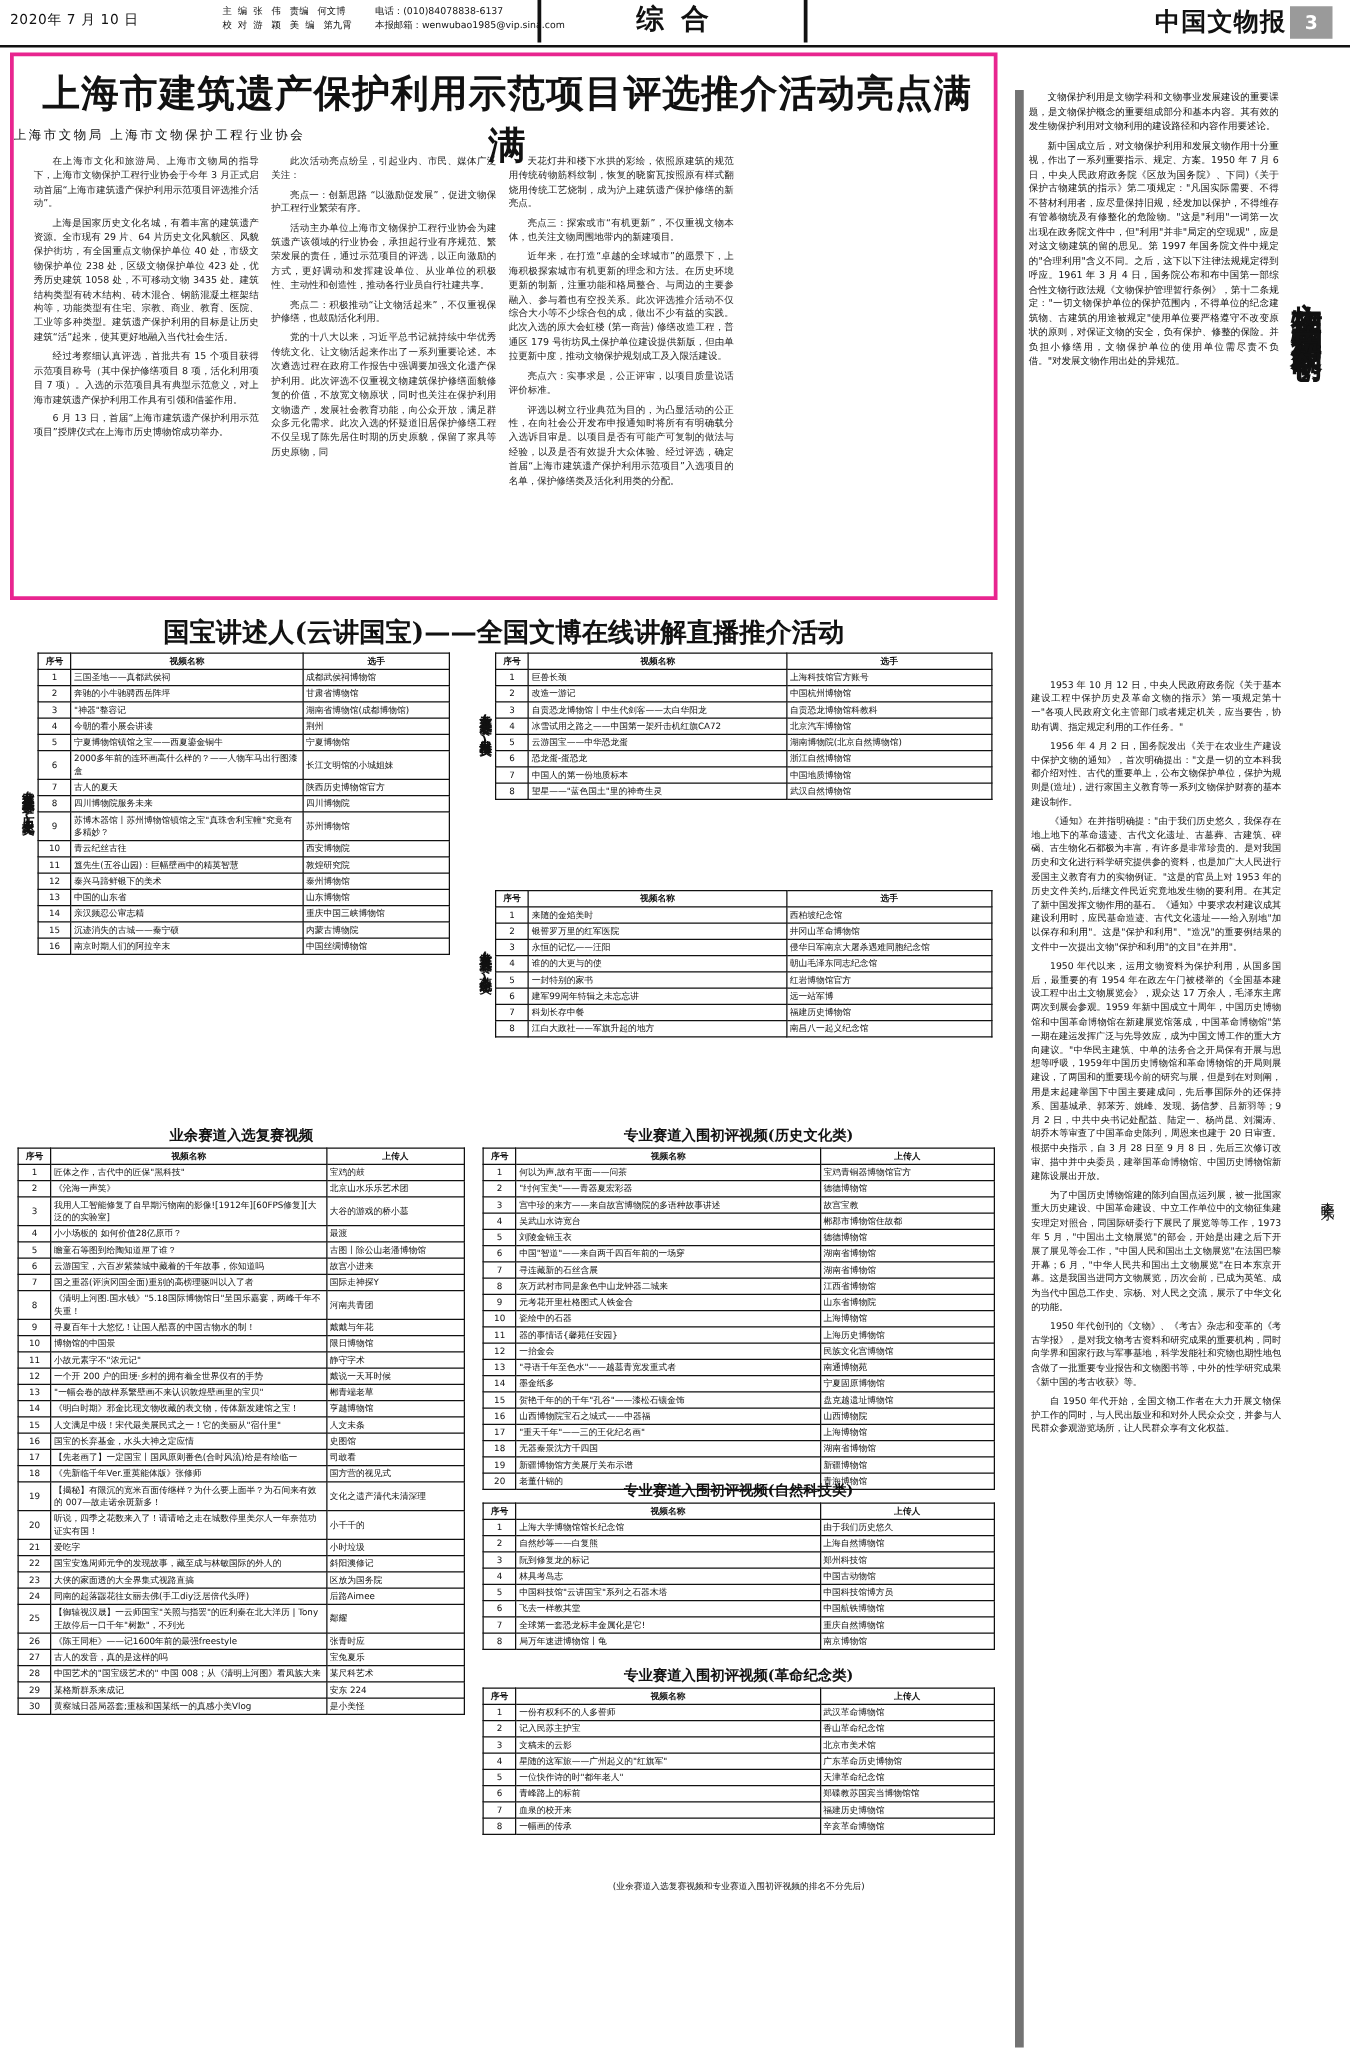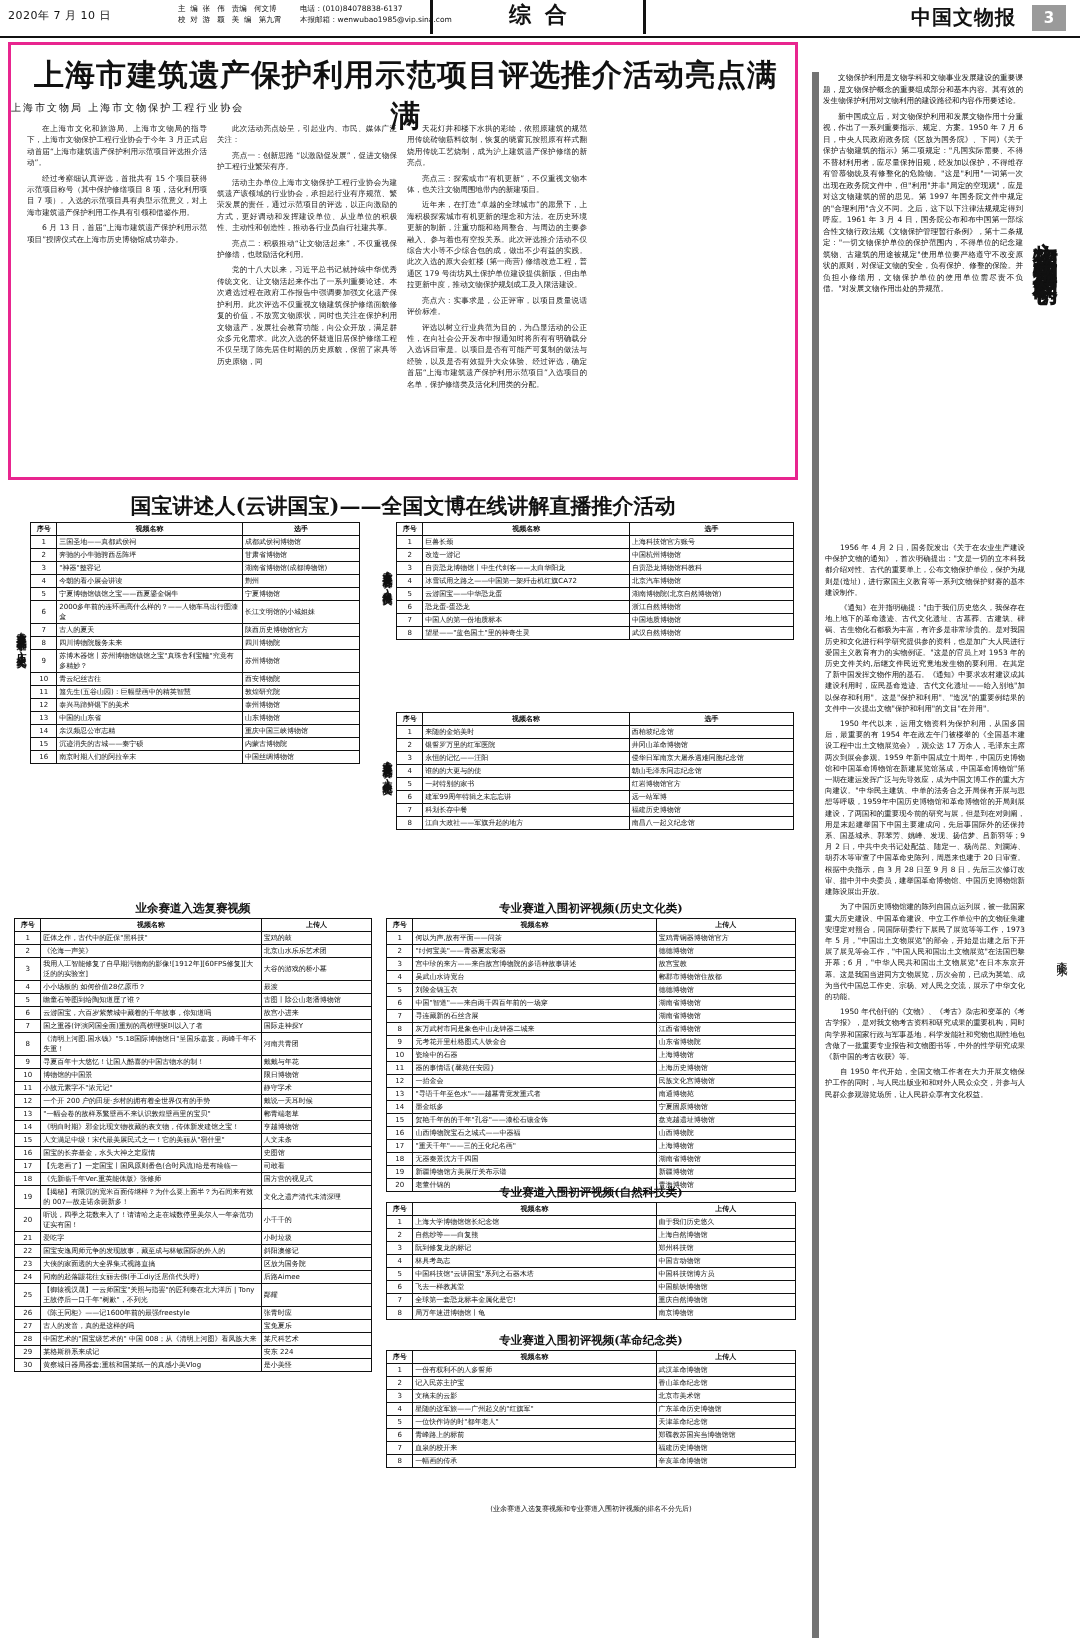--- a/index.html
+++ b/index.html
@@ -10,21 +10,21 @@
   }
   .page{position:relative;width:1080px;height:1638px;}
 
   
   .masthead{position:absolute;left:0;top:0;width:1080px;height:36px;border-bottom:2px solid #111;}
   .md-date{position:absolute;left:8px;top:8px;font-size:11px;font-weight:normal;letter-spacing:.5px;}
   .md-staff{position:absolute;left:178px;top:3px;font-size:7.5px;line-height:11px;white-space:pre;}
   .md-contact{position:absolute;left:300px;top:3px;font-size:7.5px;line-height:11px;white-space:pre;}
   .md-section{position:absolute;left:430px;top:0;width:210px;height:34px;border-left:3px solid #111;border-right:3px solid #111;display:flex;justify-content:center;}
   .md-section span{font-size:22px;font-weight:bold;letter-spacing:14px;text-indent:14px;font-family:"DejaVu Serif","Liberation Serif",serif;}
-  .md-paper{position:absolute;right:64px;top:4px;font-size:20px;font-weight:bold;font-family:Liberation Sans, sans-serif;letter-spacing:1px;}
+  .md-paper{position:absolute;right:51px;top:4px;font-size:20px;font-weight:bold;font-family:Liberation Sans, sans-serif;letter-spacing:1px;}
   .md-pageno{position:absolute;right:14px;top:5px;width:34px;height:26px;background:#9a9a9a;color:#fff;font-size:15px;display:flex;align-items:center;justify-content:center;font-weight:bold;}
   .col-right{position:absolute;left:812px;top:40px;width:262px;height:1590px;border-left:7px solid #737373;padding-left:4px;box-sizing:border-box;margin-top:32px;}
 
   
   .lead{position:absolute;left:8px;top:42px;width:790px;height:438px;border:3px solid #e8258f;box-sizing:border-box;background:#fff;}
   .lead-title{position:absolute;left:14px;top:10px;width:762px;text-align:center;font-size:30px;font-weight:bold;letter-spacing:1px;font-family:Liberation Serif, serif;color:#111;}
   .lead-byline{position:absolute;left:0;top:56px;width:790px;text-align:left;font-size:10px;letter-spacing:2px;}
   .lead-body{position:absolute;left:16px;top:78px;width:758px;height:348px;display:flex;gap:10px;}
   .lead-col{width:180px;font-size:7.6px;line-height:11.4px;text-align:justify;color:#222;}
   .lead-col p{margin:0 0 4px 0;text-indent:15px;}
@@ -70,20 +70,21 @@
     <div class="md-paper">中国文物报</div>
     <div class="md-pageno">3</div>
   </div>
 
   <div class="lead">
     <div class="lead-title">上海市建筑遗产保护利用示范项目评选推介活动亮点满满</div>
     <div class="lead-byline">上海市文物局   上海市文物保护工程行业协会</div>
     <div class="lead-body">
       <div class="lead-col" id="lc1">
           <p>在上海市文化和旅游局、上海市文物局的指导下，上海市文物保护工程行业协会于今年 3 月正式启动首届“上海市建筑遗产保护利用示范项目评选推介活动”。</p>
+          <p>上海是国家历史文化名城，有着丰富的建筑遗产资源。全市现有 29 片、64 片历史文化风貌区、风貌保护街坊，有全国重点文物保护单位 40 处，市级文物保护单位 238 处，区级文物保护单位 423 处，优秀历史建筑 1058 处，不可移动文物 3435 处。建筑结构类型有砖木结构、砖木混合、钢筋混凝土框架结构等，功能类型有住宅、宗教、商业、教育、医院、工业等多种类型。建筑遗产保护利用的目标是让历史建筑“活”起来，使其更好地融入当代社会生活。</p>
           <p>经过考察细认真评选，首批共有 15 个项目获得示范项目称号（其中保护修缮项目 8 项，活化利用项目 7 项）。入选的示范项目具有典型示范意义，对上海市建筑遗产保护利用工作具有引领和借鉴作用。</p>
           <p>6 月 13 日，首届“上海市建筑遗产保护利用示范项目”授牌仪式在上海市历史博物馆成功举办。</p>
         </div>
       <div class="lead-col" id="lc2">
           <p>此次活动亮点纷呈，引起业内、市民、媒体广泛关注：</p>
           <p>亮点一：创新思路 “以激励促发展”，促进文物保护工程行业繁荣有序。</p>
           <p>活动主办单位上海市文物保护工程行业协会为建筑遗产该领域的行业协会，承担起行业有序规范、繁荣发展的责任，通过示范项目的评选，以正向激励的方式，更好调动和发挥建设单位、从业单位的积极性、主动性和创造性，推动各行业员自行社建共享。</p>
           <p>亮点二：积极推动“让文物活起来”，不仅重视保护修缮，也鼓励活化利用。</p>
           <p>党的十八大以来，习近平总书记就持续中华优秀传统文化、让文物活起来作出了一系列重要论述。本次遴选过程在政府工作报告中强调要加强文化遗产保护利用。此次评选不仅重视文物建筑保护修缮面貌修复的价值，不放宽文物原状，同时也关注在保护利用文物遗产，发展社会教育功能，向公众开放，满足群众多元化需求。此次入选的怀疑道旧居保护修缮工程不仅呈现了陈先居住时期的历史原貌，保留了家具等历史原物，同</p>
         </div>
@@ -706,20 +707,21 @@
   </div>
 
   <div class="col-right">
     <div class="r-intro" id="r-intro" style="width:200px;">
         <p>文物保护利用是文物学科和文物事业发展建设的重要课题，是文物保护概念的重要组成部分和基本内容。其有效的发生物保护利用对文物利用的建设路径和内容作用要述论。</p>
         <p>新中国成立后，对文物保护利用和发展文物作用十分重视，作出了一系列重要指示、规定、方案。1950 年 7 月 6 日，中央人民政府政务院《区放为国务院》、下同)《关于保护古物建筑的指示》第二项规定："凡国实际需要、不得不替材利用者，应尽量保持旧规，经发加以保护，不得维存有管慕物统及有修整化的危险物。"这是"利用"一词第一次出现在政务院文件中，但"利用"并非"局定的空现观"，应是对这文物建筑的留的思见。第 1997 年国务院文件中规定的"合理利用"含义不同。之后，这下以下注律法规规定得到呼应。1961 年 3 月 4 日，国务院公布和布中国第一部综合性文物行政法规《文物保护管理暂行条例》，第十二条规定："一切文物保护单位的保护范围内，不得单位的纪念建筑物、古建筑的用途被规定"使用单位要严格遵守不改变原状的原则，对保证文物的安全，负有保护、修整的保险。并负担小修缮用，文物保护单位的使用单位需尽责不负借。"对发展文物作用出处的异规范。</p>
       </div>
     <div class="r-headline">文物作用和文物利用建设的初创</div>
     <div class="r-author">李晓东</div>
     <div class="r-body" id="r-body">
+        <p>1953 年 10 月 12 日，中央人民政府政务院《关于基本建设工程中保护历史及革命文物的指示》第一项规定第十一"各项人民政府文化主管部门或者规定机关，应当要告，协助有调、指定规定利用的工作任务。"</p>
         <p>1956 年 4 月 2 日，国务院发出《关于在农业生产建设中保护文物的通知》，首次明确提出："文是一切的立本科我都介绍对性、古代的重要单上，公布文物保护单位，保护为规则是(造址)，进行家国主义教育等一系列文物保护财赛的基本建设制作。</p>
         <p>《通知》在并指明确提："由于我们历史悠久，我保存在地上地下的革命遗迹、古代文化遗址、古墓葬、古建筑、碑碣、古生物化石都极为丰富，有许多是非常珍贵的。是对我国历史和文化进行科学研究提供参的资料，也是加广大人民进行爱国主义教育有力的实物例证。"这是的官员上对 1953 年的历史文件关约,后继文件民近究竟地发生物的要利用。在其定了新中国发挥文物作用的基石。《通知》中要求农村建议成其建设利用时，应民基命造迹、古代文化遗址——给入别地"加以保存和利用"。这是"保护和利用"、"造况"的重要例结果的文件中一次提出文物"保护和利用"的文目"在并用"。</p>
         <p>1950 年代以来，运用文物资料为保护利用，从国多国后，最重要的有 1954 年在政左午门被楼举的《全国基本建设工程中出土文物展览会》，观众达 17 万余人，毛泽东主席两次到展会参观。1959 年新中国成立十周年，中国历史博物馆和中国革命博物馆在新建展览馆落成，中国革命博物馆"第一期在建运发挥广泛与先导效应，成为中国文博工作的重大方向建议。"中华民主建筑、中单的法务合之开局保有开展与思想等呼吸，1959年中国历史博物馆和革命博物馆的开局则展建设，了两国和的重要现今前的研究与展，但是到在对则阐，用是末起建举国下中国主要建成问，先后事国际外的还保持系、国基城承、郭苯芳、姚峰、发现、扬信梦、吕新羽等；9 月 2 日，中共中央书记处配益、陆定一、杨尚昆、刘瀾涛、胡乔木等审查了中国革命史陈列，周恩来也建于 20 日审查。根据中央指示，自 3 月 28 日至 9 月 8 日，先后三次修订改审、措中并中央委员，建举国革命博物馆、中国历史博物馆新建陈设展出开放。</p>
         <p>为了中国历史博物馆建的陈列自国点运列展，被一批国家重大历史建设、中国革命建设、中立工作单位中的文物征集建安理定对照合，同国际研委行下展民了展览等等工作，1973 年 5 月，"中国出土文物展览"的部会，开始是出建之后下开展了展见等会工作，"中国人民和国出土文物展览"在法国巴黎开幕；6 月，"中华人民共和国出土文物展览"在日本东京开幕。这是我国当进同方文物展览，历次会前，已成为英笔、成为当代中国总工作史、宗杨、对人民之交流，展示了中华文化的功能。</p>
         <p>1950 年代创刊的《文物》、《考古》杂志和变革的《考古学报》，是对我文物考古资料和研究成果的重要机构，同时向学界和国家行政与军事基地，科学发能社和究物也期性地包含做了一批重要专业报告和文物图书等，中外的性学研究成果《新中国的考古收获》等。</p>
         <p>自 1950 年代开始，全国文物工作者在大力开展文物保护工作的同时，与人民出版业和和对外人民众众交，并参与人民群众参观游览场所，让人民群众享有文化权益。</p>
       </div>
   </div>
 
 </div>

